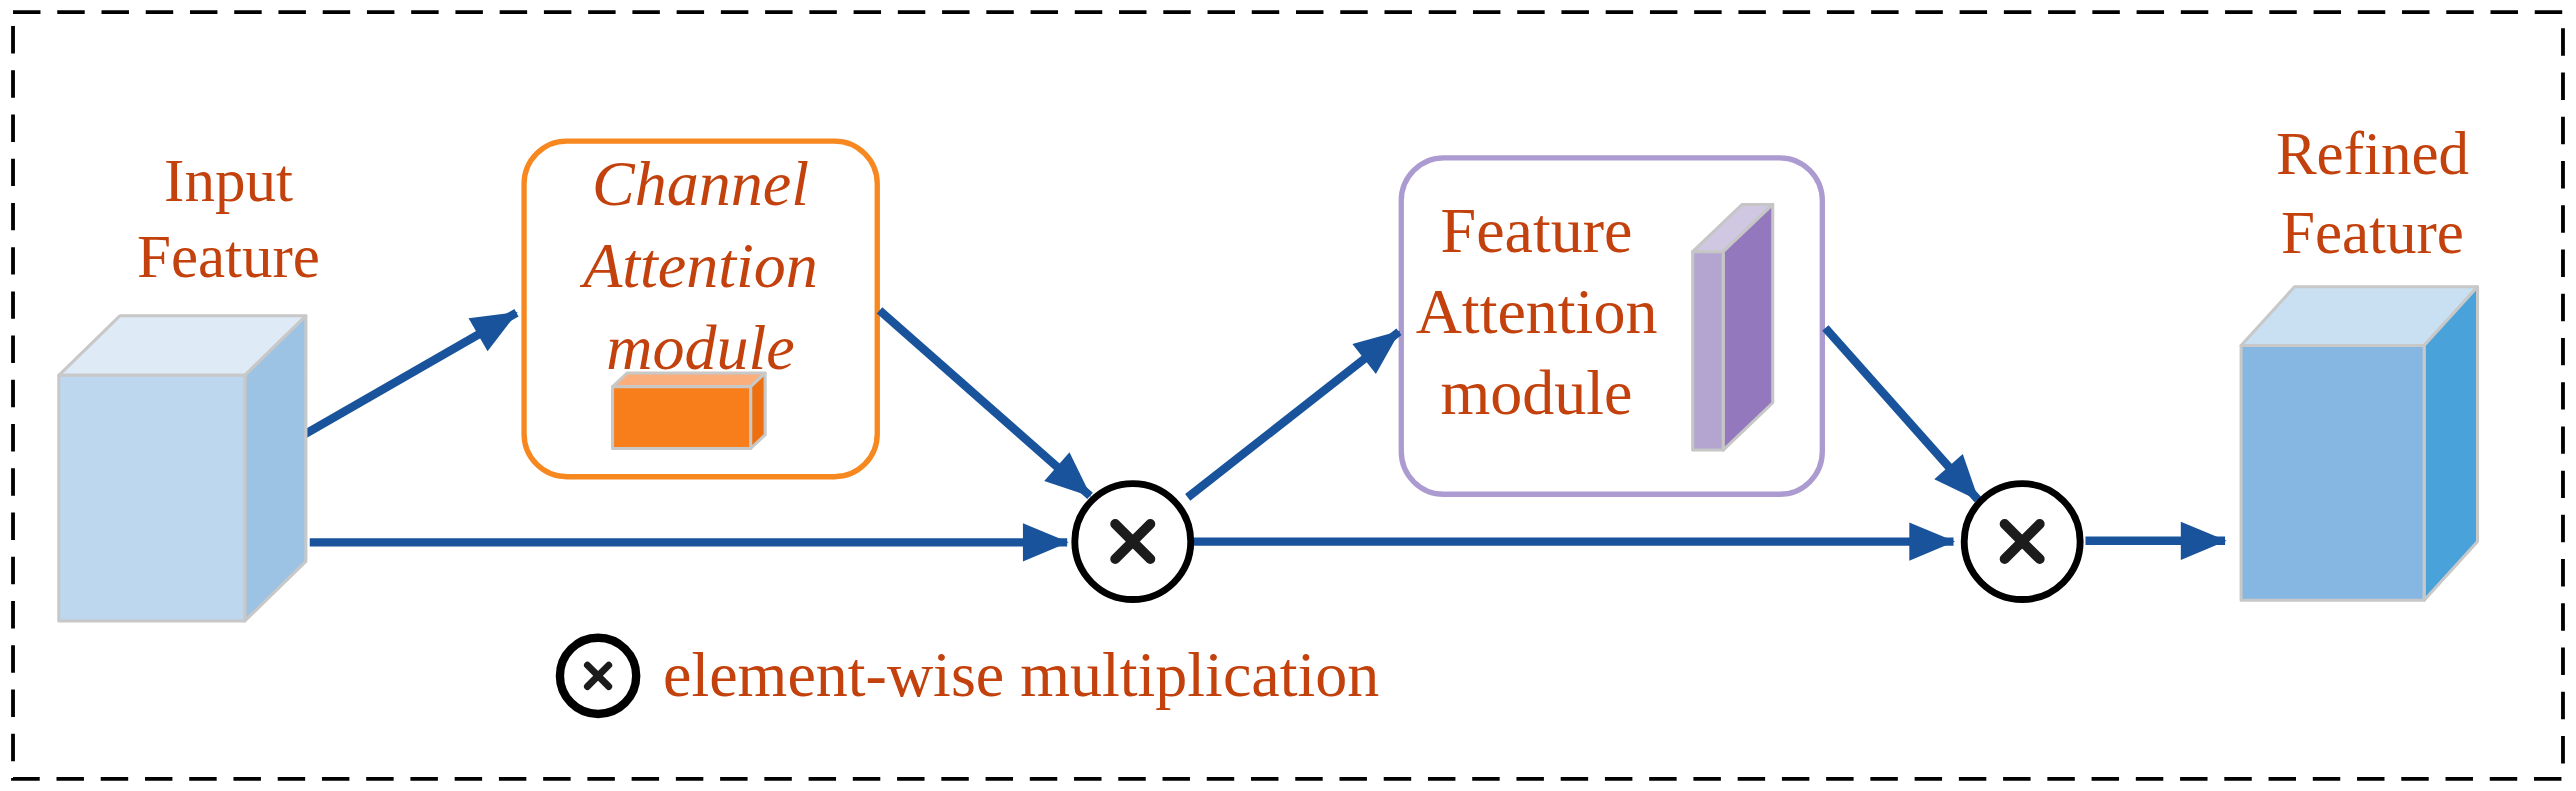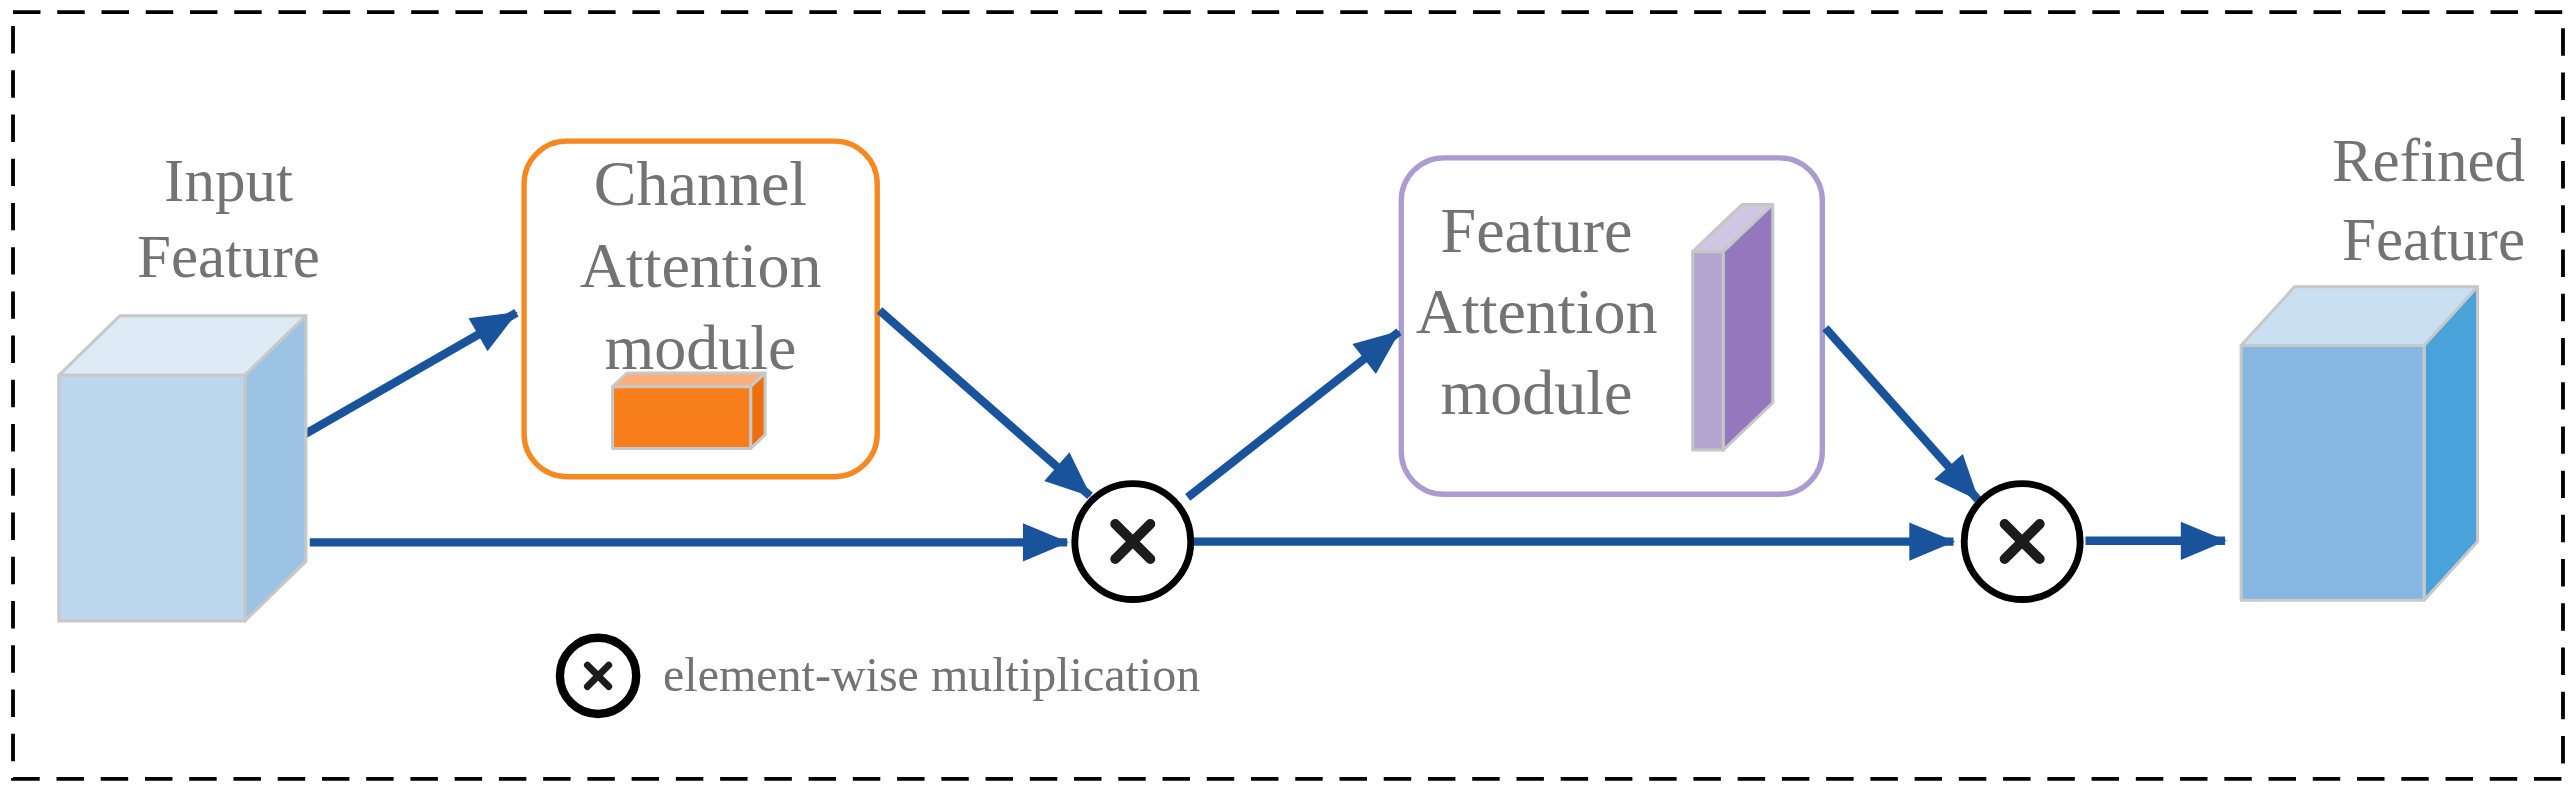--- a/index.html
+++ b/index.html
@@ -2,21 +2,21 @@
 <html style="font-size:12.2px"><head>
 <meta charset="utf-8">
 <style>
   html, body { margin: 0; padding: 0; background: #ffffff; }
   .canvas {
     position: relative;
     width: 2576px;
     height: 791px;
     background: #ffffff;
     font-family: "Liberation Serif", "DejaVu Serif", serif;
-    color: #737373;
+    color: #c2410c;
     overflow: hidden;
   }
   svg.gfx {
     position: absolute;
     left: 0; top: 0;
     width: 2576px; height: 791px;
     display: block;
   }
   
   .frame        { fill: none; stroke: #000000; stroke-width: 5; stroke-dasharray: 36 22; }
@@ -32,28 +32,28 @@
   .op-x-small   { stroke-width: 9; }
   
   .lbl {
     position: absolute;
     text-align: center;
     font-size: 61px;
     line-height: 76px;
     white-space: nowrap;
   }
   .lbl-input   { left: 76px;  top: 143px; width: 305px; }
-  .lbl-refined { left: 2220px; top: 121px; width: 305px; line-height: 79px; text-align: right; }
+  .lbl-refined { left: 2220px; top: 114px; width: 305px; line-height: 79px; }
   .lbl-module  { font-size: 64px; line-height: 82px; }
-  .lbl-channel { left: 529px;  top: 143px; width: 343px; }
+  .lbl-channel { left: 529px;  top: 143px; width: 343px; font-style: italic; }
   .lbl-spatial { left: 1365px; top: 190px; width: 343px; line-height: 81px; }
   .lbl-legend  {
     position: absolute;
     left: 663px; top: 640px;
-    font-size: 48px; line-height: 69px;
+    font-size: 64px; line-height: 69px;
     white-space: nowrap;
     text-align: left;
   }
 </style>
 </head>
 <body>
 
 <div class="canvas">
 
   <svg class="gfx" viewBox="0 0 3375 1037" xmlns="http://www.w3.org/2000/svg">

